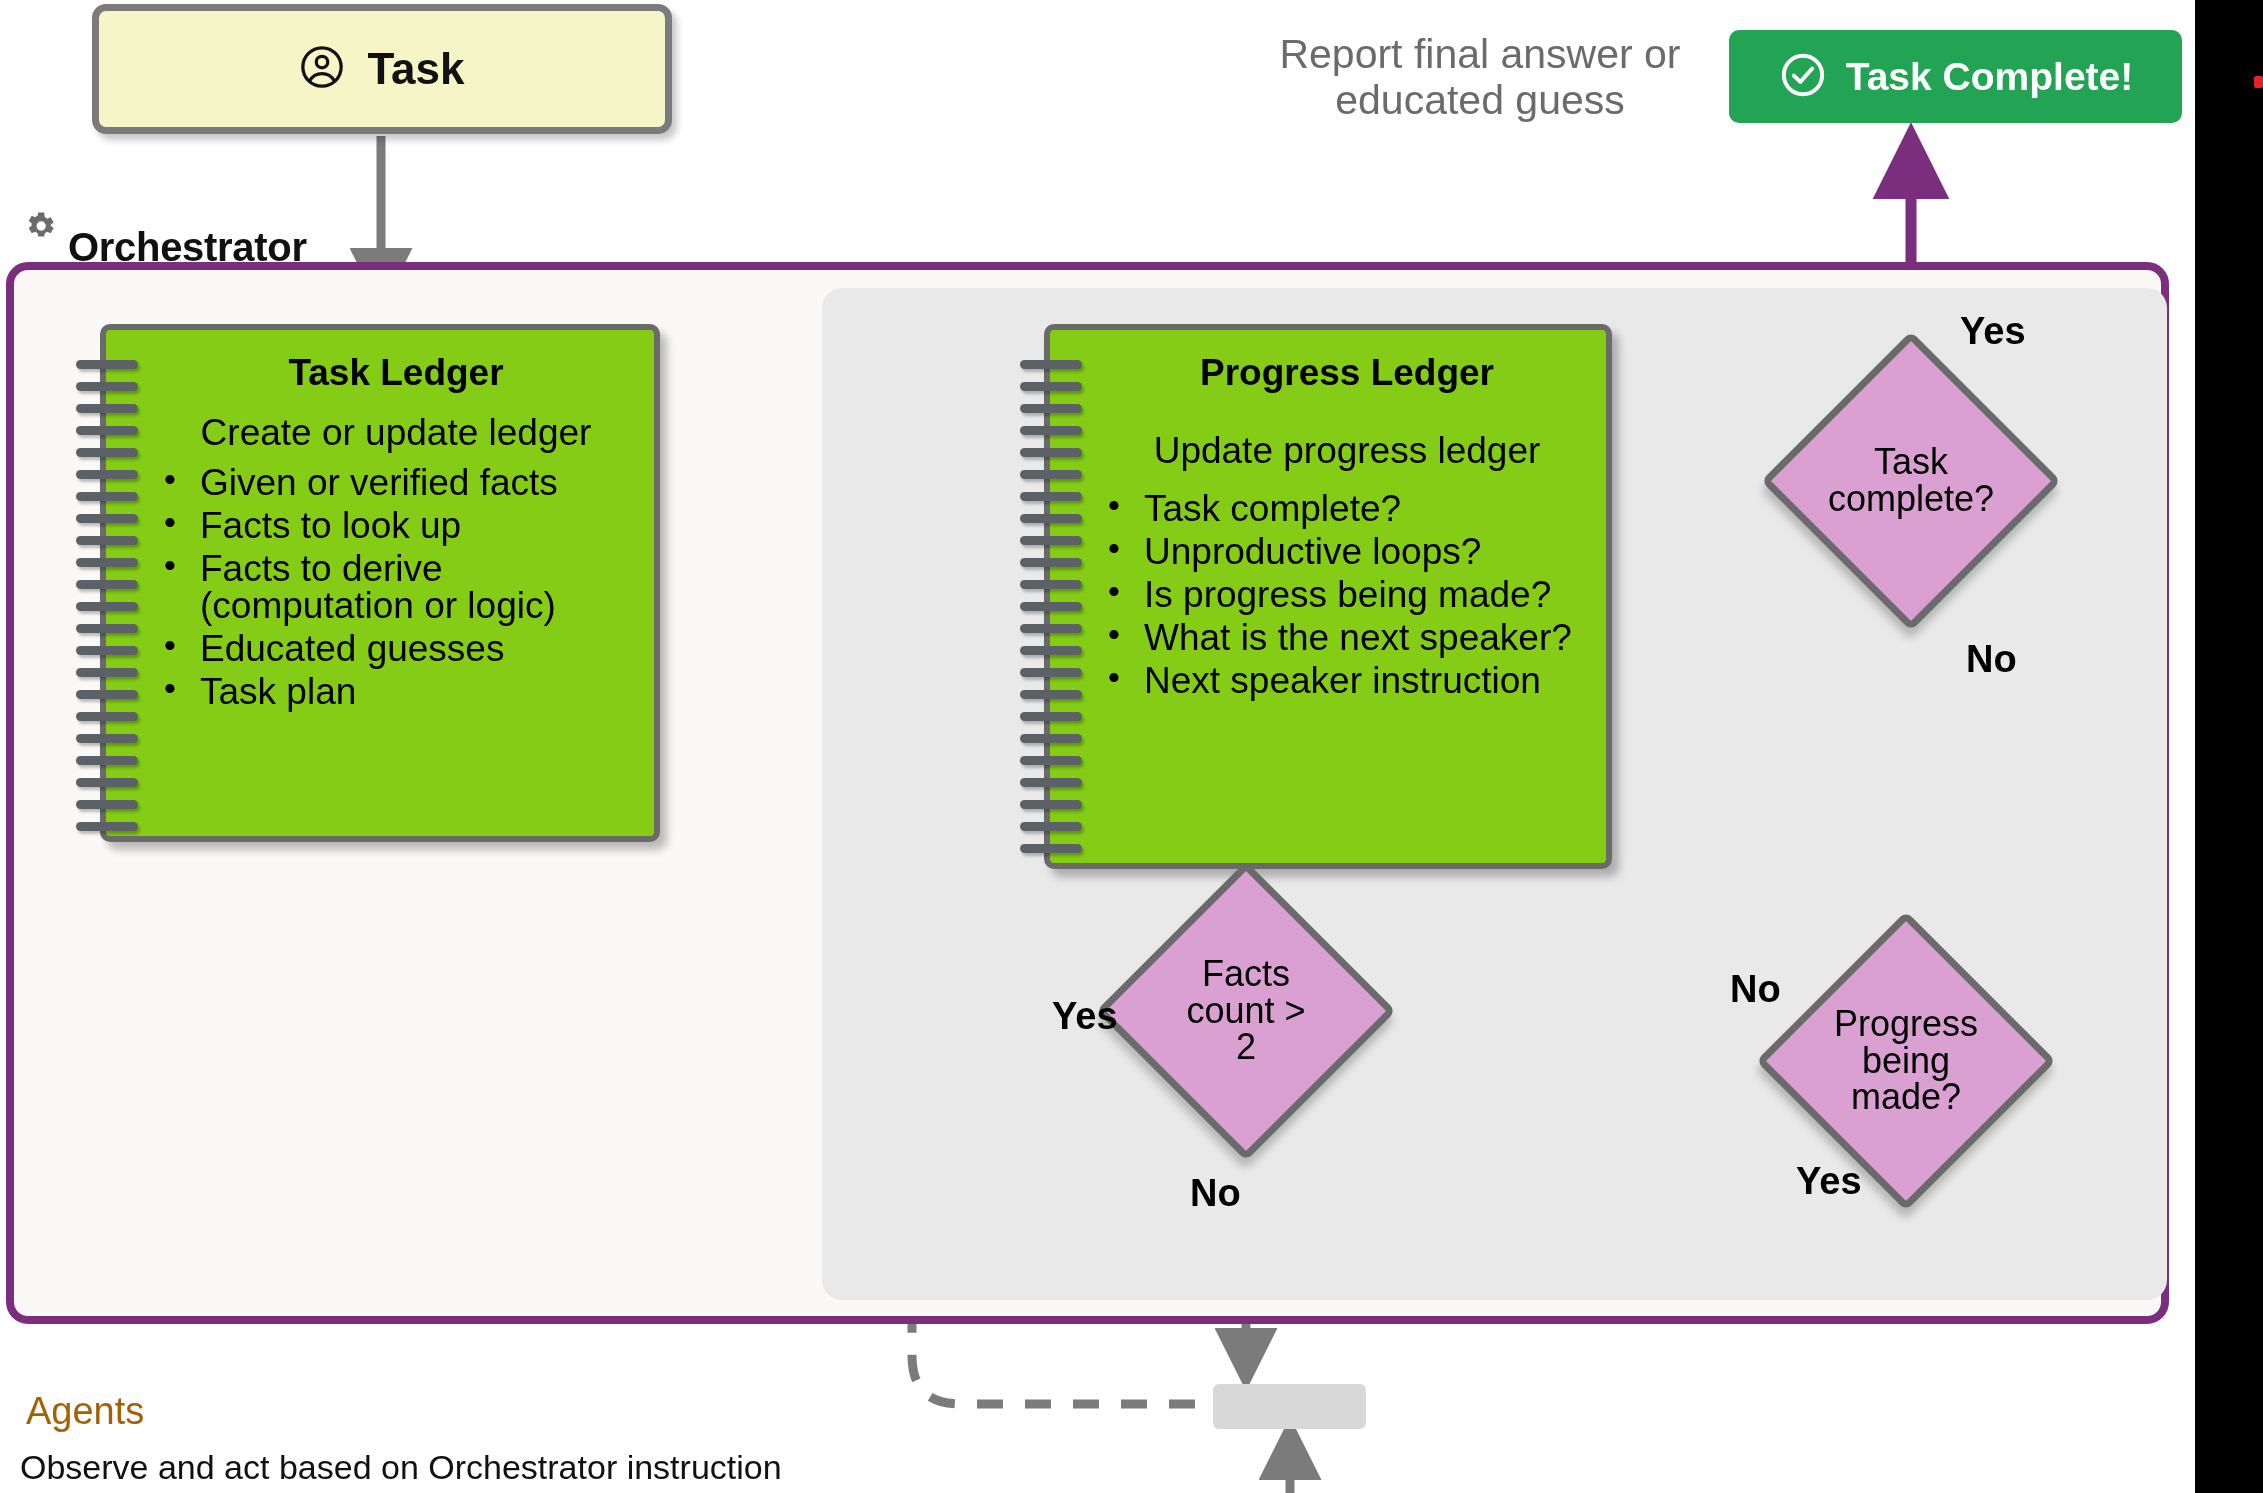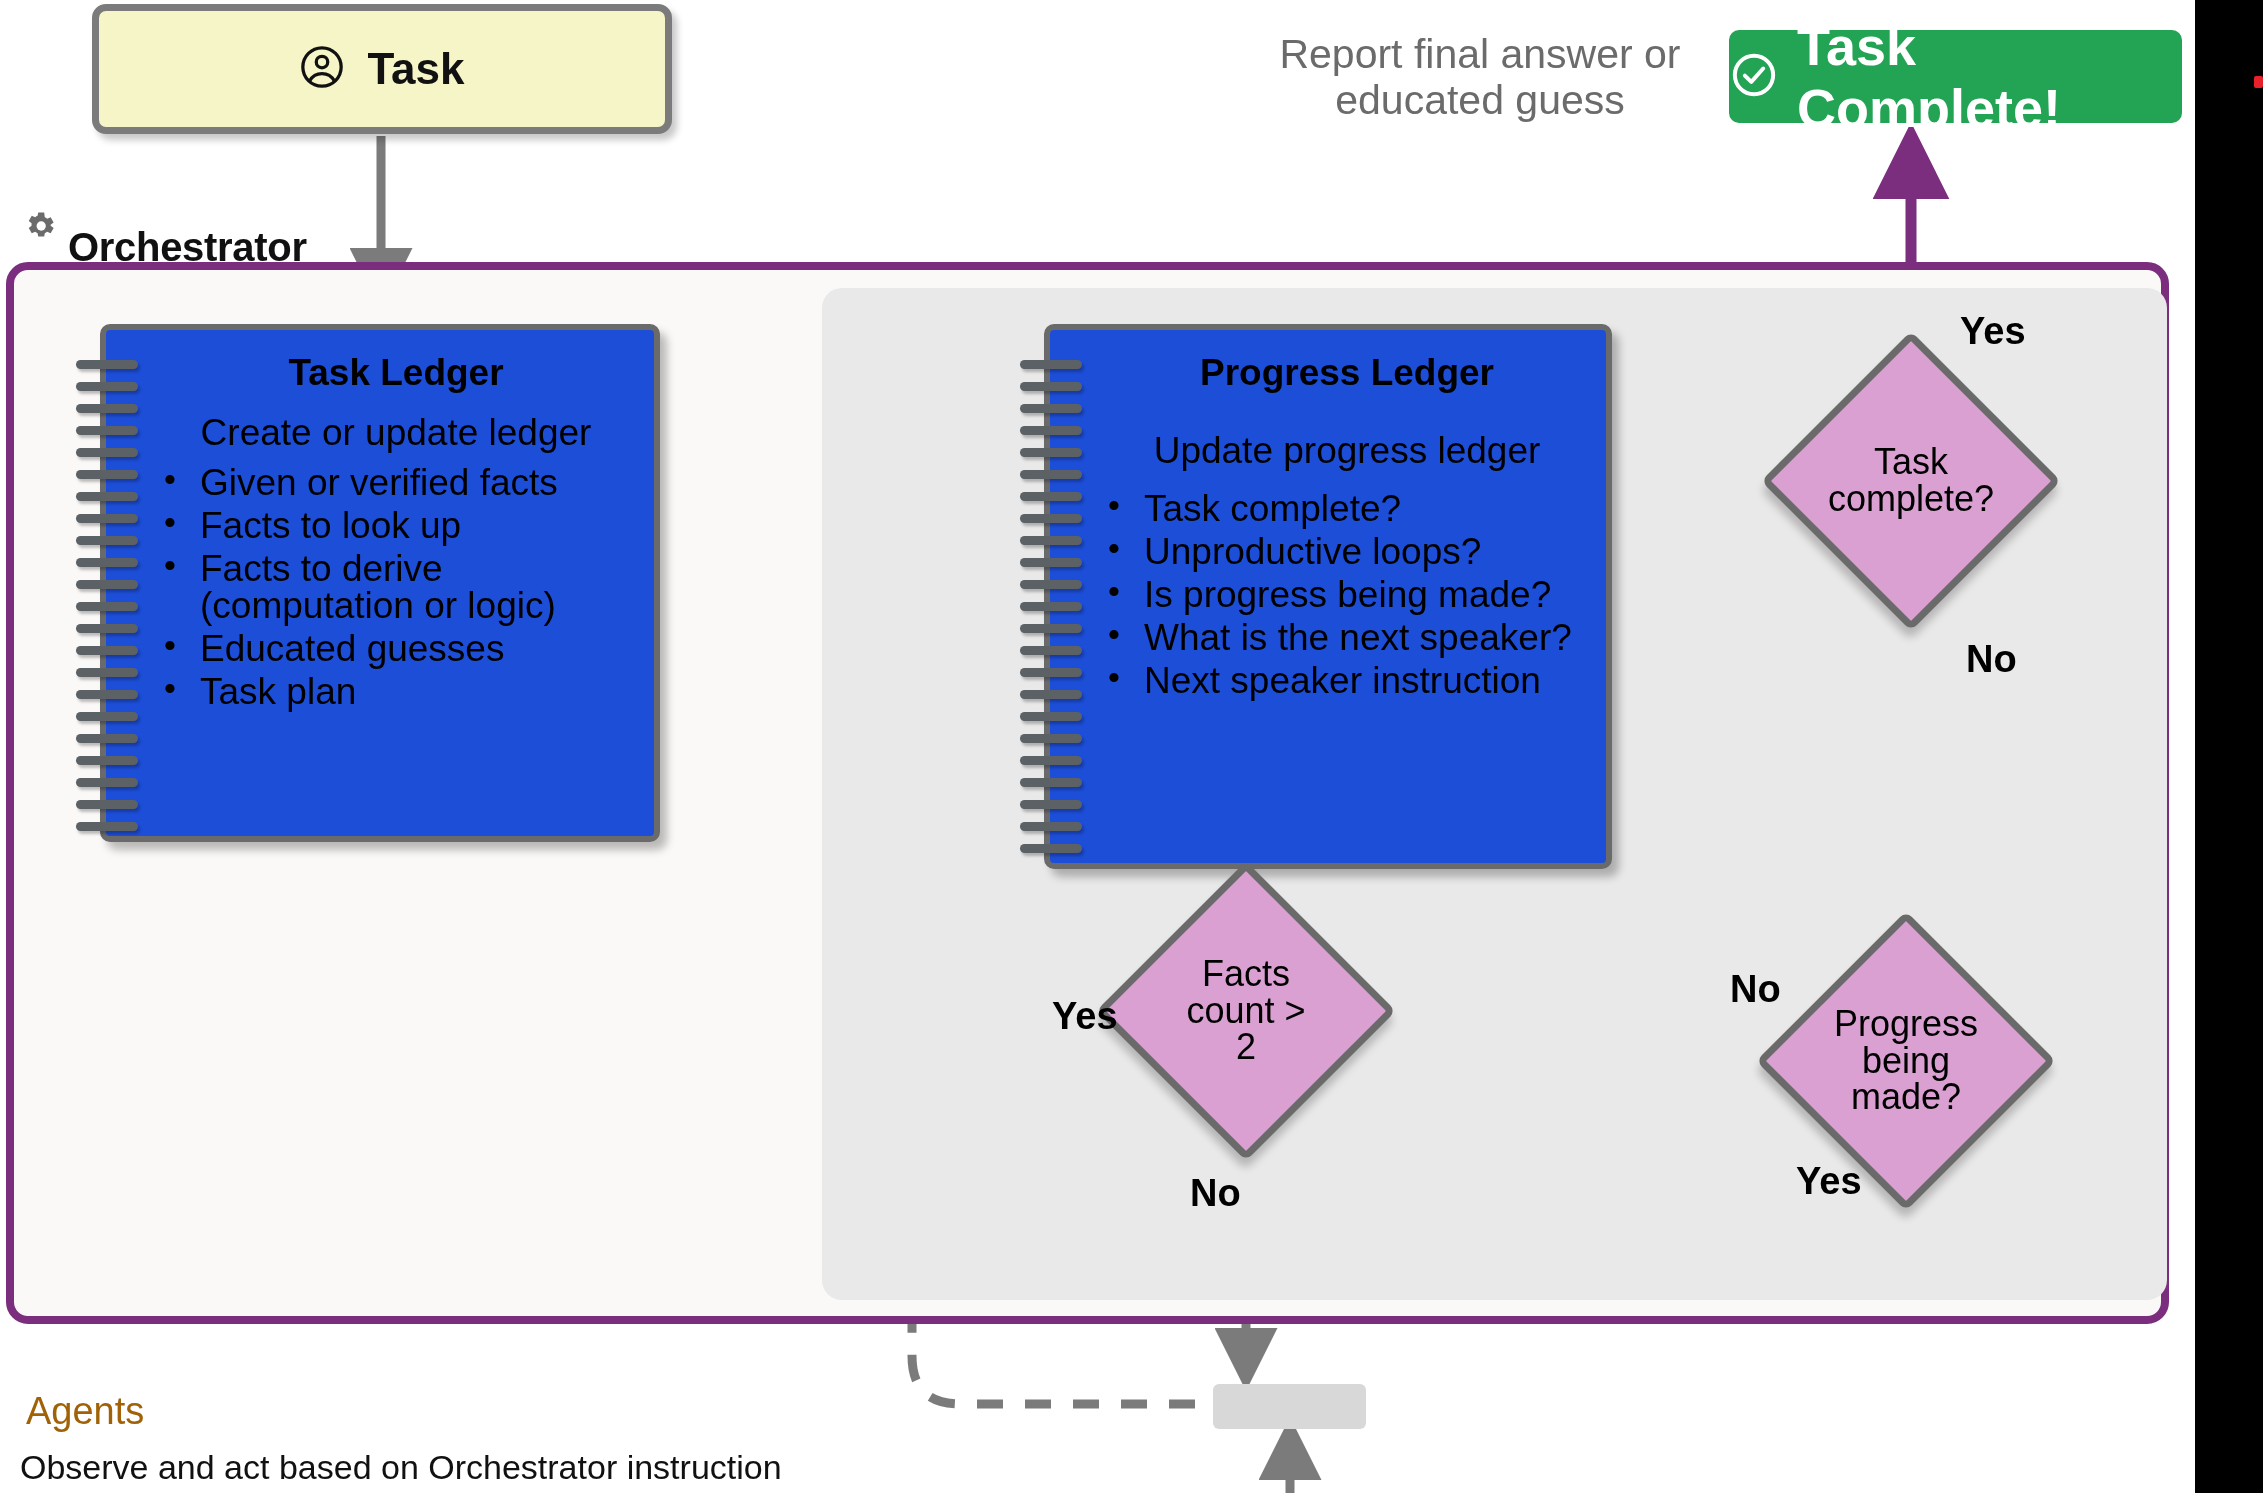--- a/index.html
+++ b/index.html
@@ -19,21 +19,21 @@
   .orch-head{position:absolute;left:22px;top:185px;display:flex;align-items:center;gap:10px;}
   .orch-head .txt{font-size:40px;font-weight:bold;color:#111;letter-spacing:-.3px;margin-top:40px;}
 
   
   .orch-panel{position:absolute;left:6px;top:262px;width:2163px;height:1062px;
     background:#faf9f7;border:8px solid #7b2d7e;border-radius:22px;box-sizing:border-box;}
   .inner-panel{position:absolute;left:822px;top:288px;width:1345px;height:1012px;
     background:#e9e9e9;border-radius:20px;}
 
   
-  .ledger{position:absolute;background:#1d4ed8;border:6px solid #6a6a6a;border-radius:10px;
+  .ledger{position:absolute;background:#84cc16;border:6px solid #6a6a6a;border-radius:10px;
     box-shadow:7px 8px 9px rgba(0,0,0,.26);box-sizing:border-box;}
   .ledger .title{text-align:center;font-size:37px;font-weight:bold;color:#000;}
   .ledger .sub{font-size:37px;color:#000;}
   .ledger ul{list-style:none;margin:0;padding:0;}
   .ledger li{font-size:37px;color:#000;line-height:1.0;position:relative;
     padding-left:42px;margin-bottom:6px;}
   .ledger li:before{content:"\2022";position:absolute;left:6px;top:-2px;font-size:34px;}
   .spiral{position:absolute;left:-30px;top:30px;width:62px;}
   .spiral i{display:block;width:62px;height:9px;background:#5c6165;border-radius:5px;
     margin-bottom:13px;box-shadow:2px 3px 3px rgba(0,0,0,.25);}
@@ -51,21 +51,21 @@
   #d-progress{left:1800px;top:955px;width:212px;height:212px;}
   #d-stall{left:1140px;top:905px;width:212px;height:212px;}
 
   
   .elabel{position:absolute;font-size:38px;font-weight:bold;color:#000;}
 
   
   .done-btn{position:absolute;left:1729px;top:30px;width:453px;height:93px;
     background:#23a455;border-radius:10px;display:flex;align-items:center;
     justify-content:center;gap:18px;box-sizing:border-box;}
-  .done-btn .lbl{font-size:54px;font-weight:bold;color:#fff;}
+  .done-btn .lbl{font-size:39px;font-weight:bold;color:#fff;}
   .report-note{position:absolute;left:1245px;top:32px;width:470px;text-align:center;
     font-size:41px;color:#6b6b6b;line-height:1.12;}
 
   
   .agents-title{position:absolute;left:26px;top:1390px;font-size:38px;font-weight:normal;color:#a16207;}
   .agents-sub{position:absolute;left:20px;top:1448px;font-size:34px;color:#111;}
 
   
   .agent-bar{position:absolute;left:1213px;top:1384px;width:153px;height:45px;
     background:#d8d8d8;border-radius:6px;}

